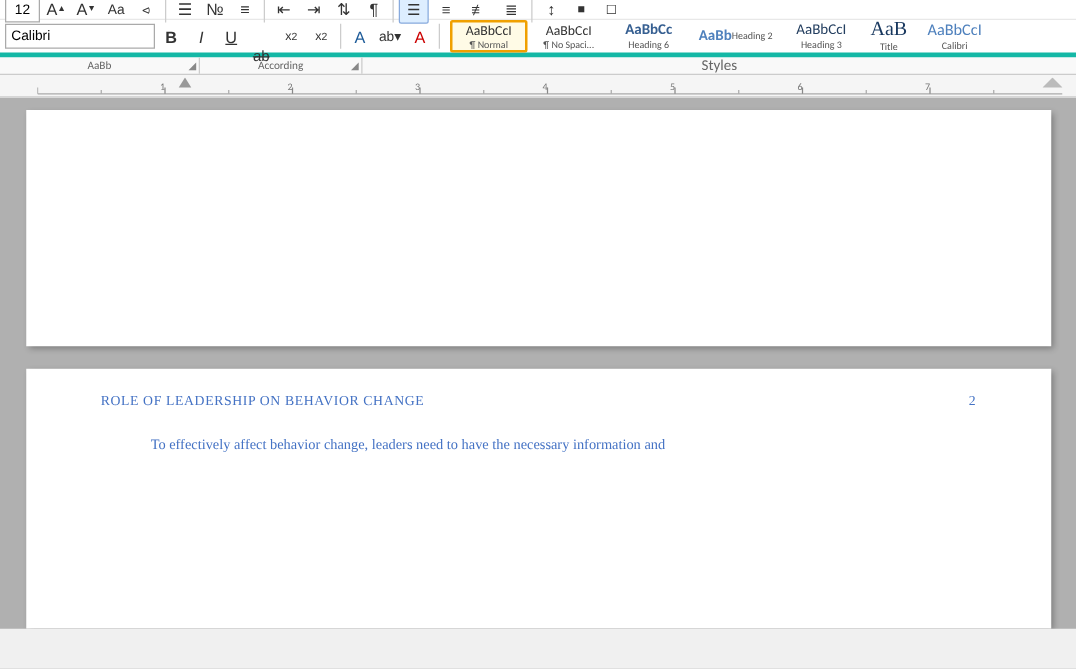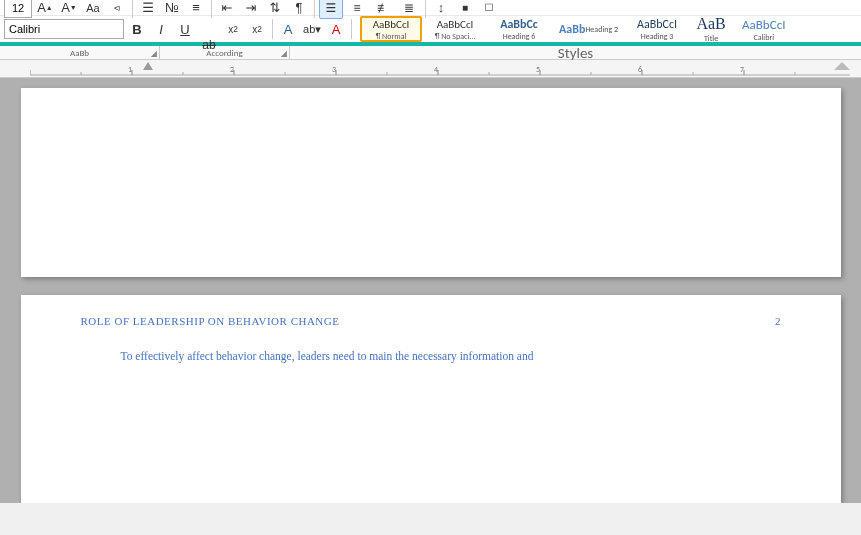--- a/index.html
+++ b/index.html
@@ -236,21 +236,21 @@
   <div style="display:flex; height:14px; border-bottom:1px solid #ccc; background:#f9f9f9;">
     <div style="min-width:160px; border-right:1px solid #ccc; display:flex; align-items:center; justify-content:center; position:relative;">
       <span style="font-size:9px; color:#666;">AaBb</span>
       <span style="position:absolute; right:2px; bottom:1px; font-size:8px; color:#888; cursor:pointer;">◢</span>
     </div>
     <div style="min-width:130px; border-right:1px solid #ccc; display:flex; align-items:center; justify-content:center; position:relative;">
       <span style="font-size:9px; color:#666;">According</span>
       <span style="position:absolute; right:2px; bottom:1px; font-size:8px; color:#888; cursor:pointer;">◢</span>
     </div>
     <div style="flex:1; display:flex; align-items:center; justify-content:center;">
-      <span style="font-size:15px; color:#666;">Styles</span>
+      <span style="font-size:12px; color:#666;">Styles</span>
     </div>
   </div>
 </div>
 
 <div class="ruler">
   <div style="display:flex; align-items:flex-end; width:100%; position:relative; height:14px; margin-left:10px;">
 
     <svg width="820" height="14">
 
       <polygon points="118,0 123,8 113,8" fill="#999"></polygon>
@@ -298,17 +298,17 @@
 
   <div class="page page2">
 
     <div class="page2-header">
       <span class="page2-title">ROLE OF LEADERSHIP ON BEHAVIOR CHANGE</span>
       <span class="page2-number">2</span>
     </div>
 
     <div class="page2-body">
       <p class="page2-text">
-        <span>To effectively affect behavior change, leaders need to main the necessary information and</span><br>
+        <span>To effectively affect behavior change, leaders need to have the necessary information and</span><br>
       </p>
     </div>
   </div>
 </div>
 
 </body></html>

